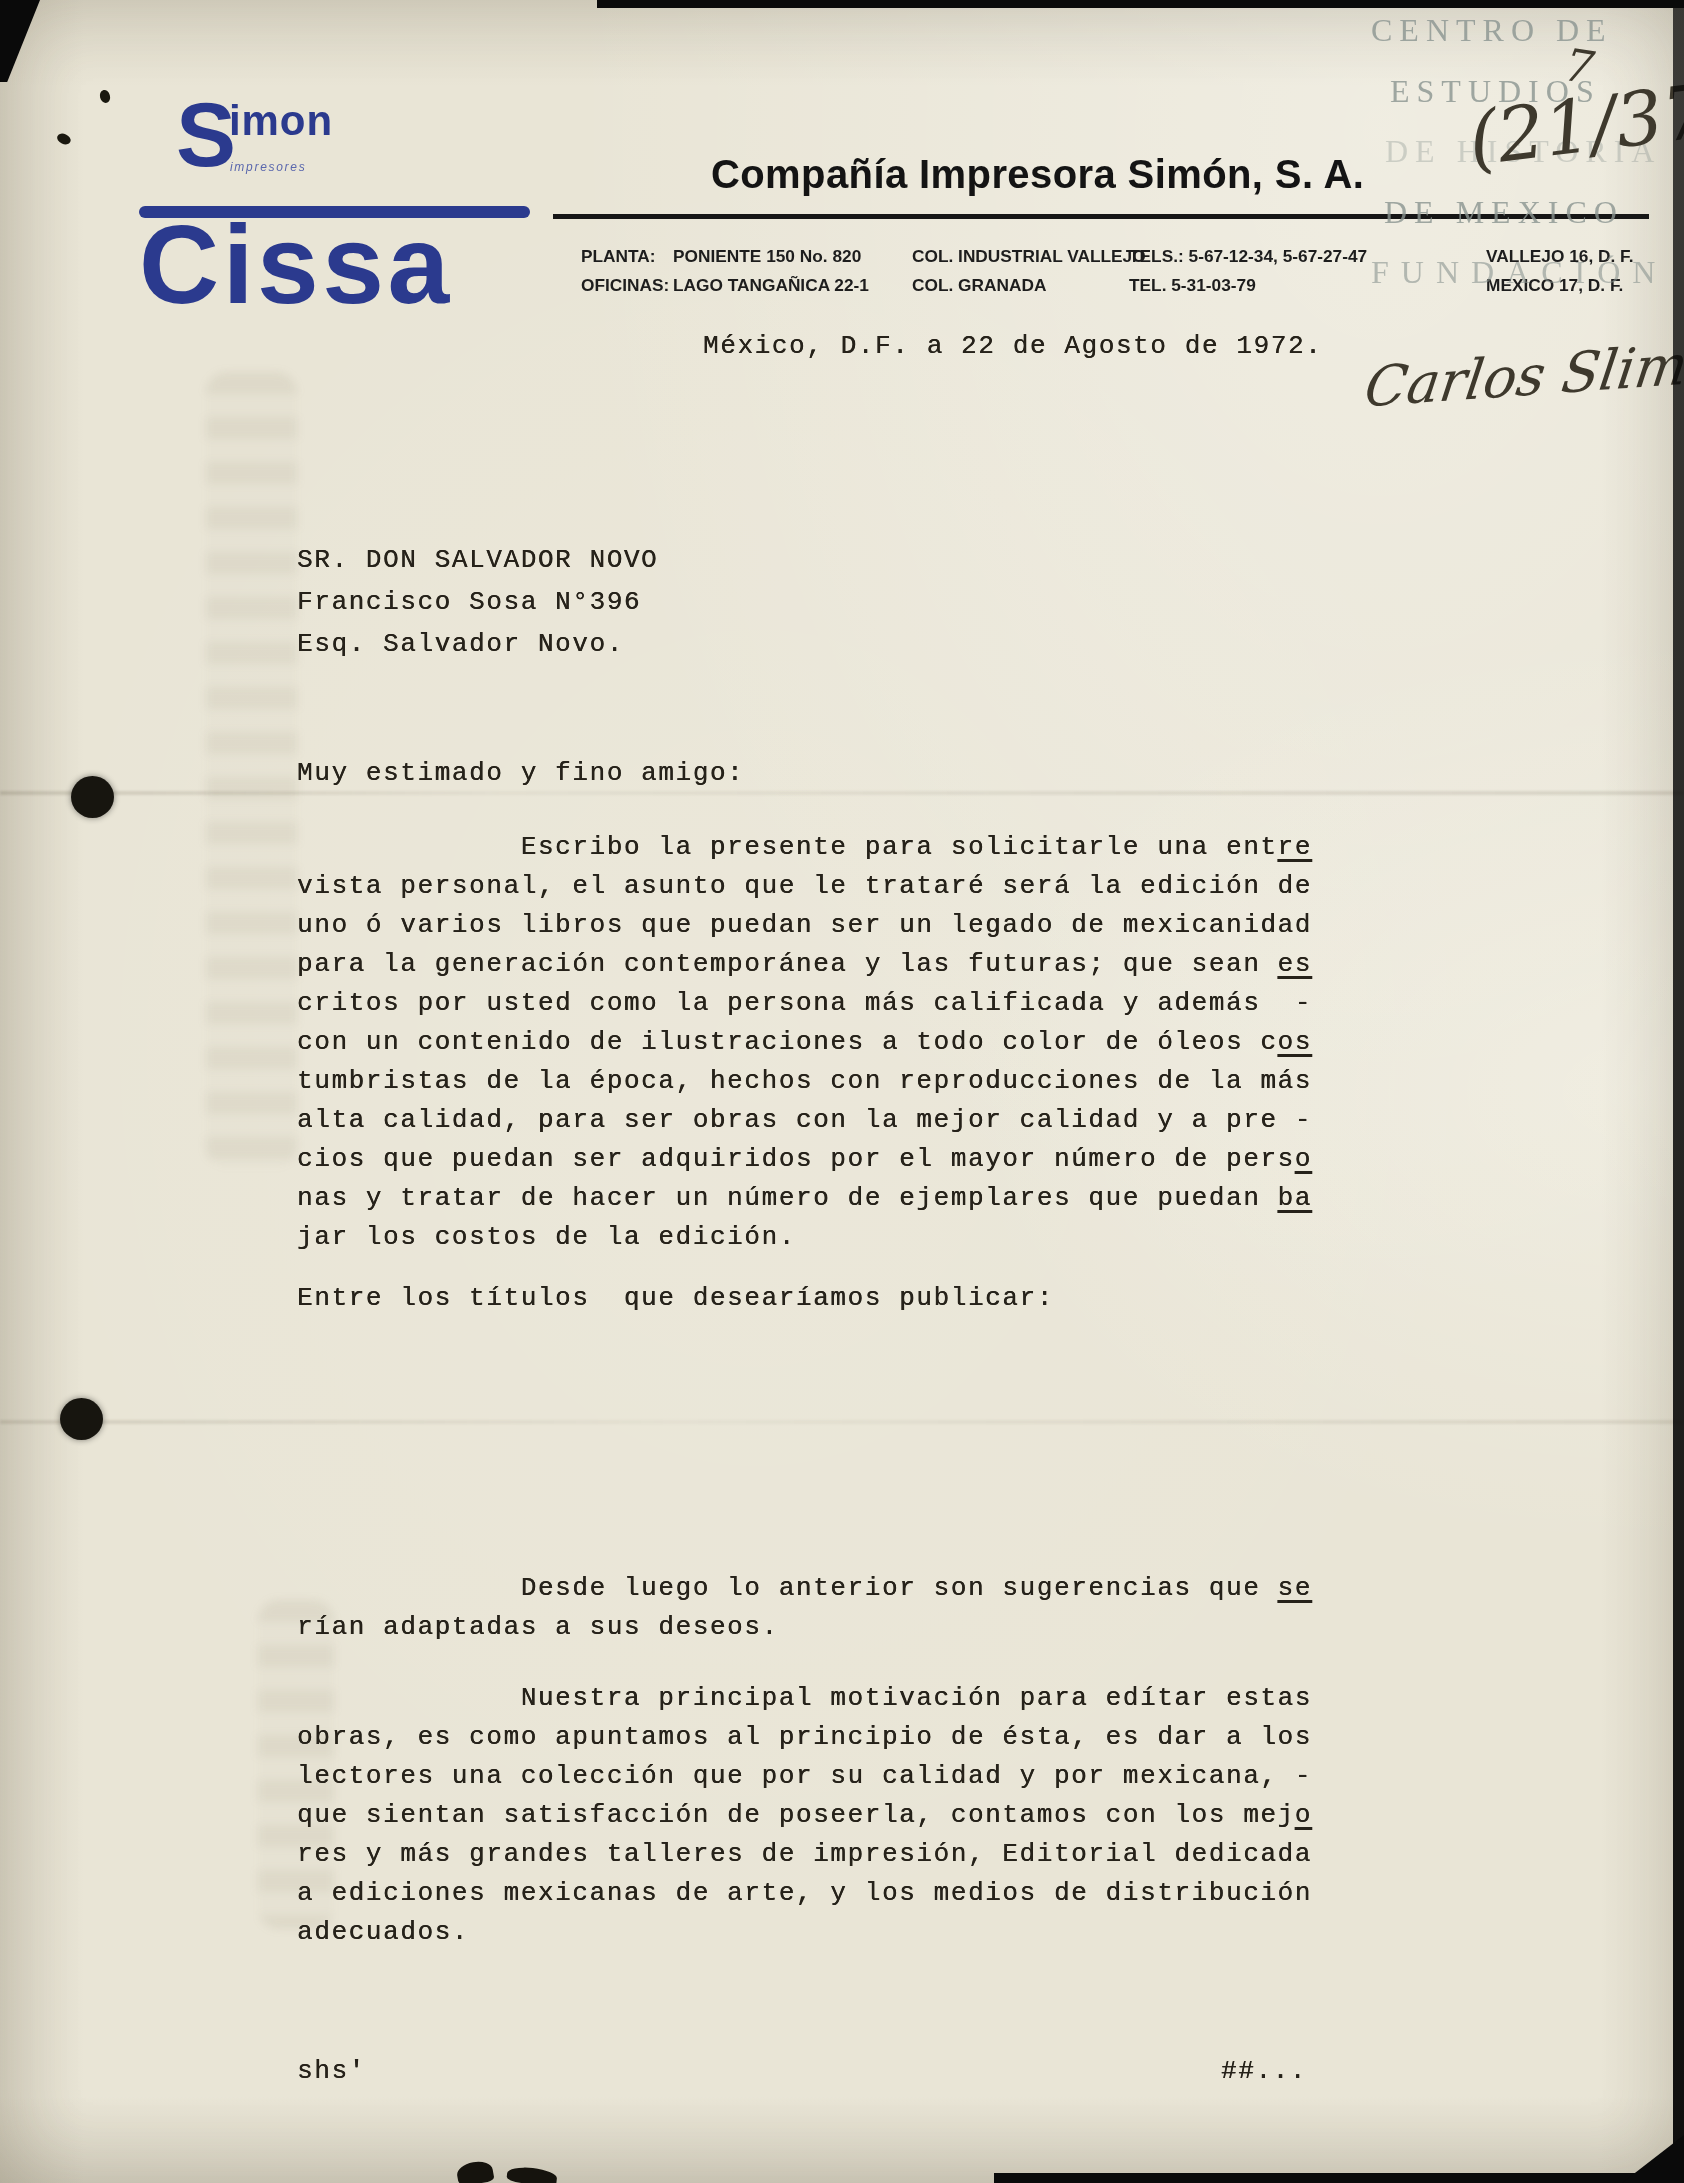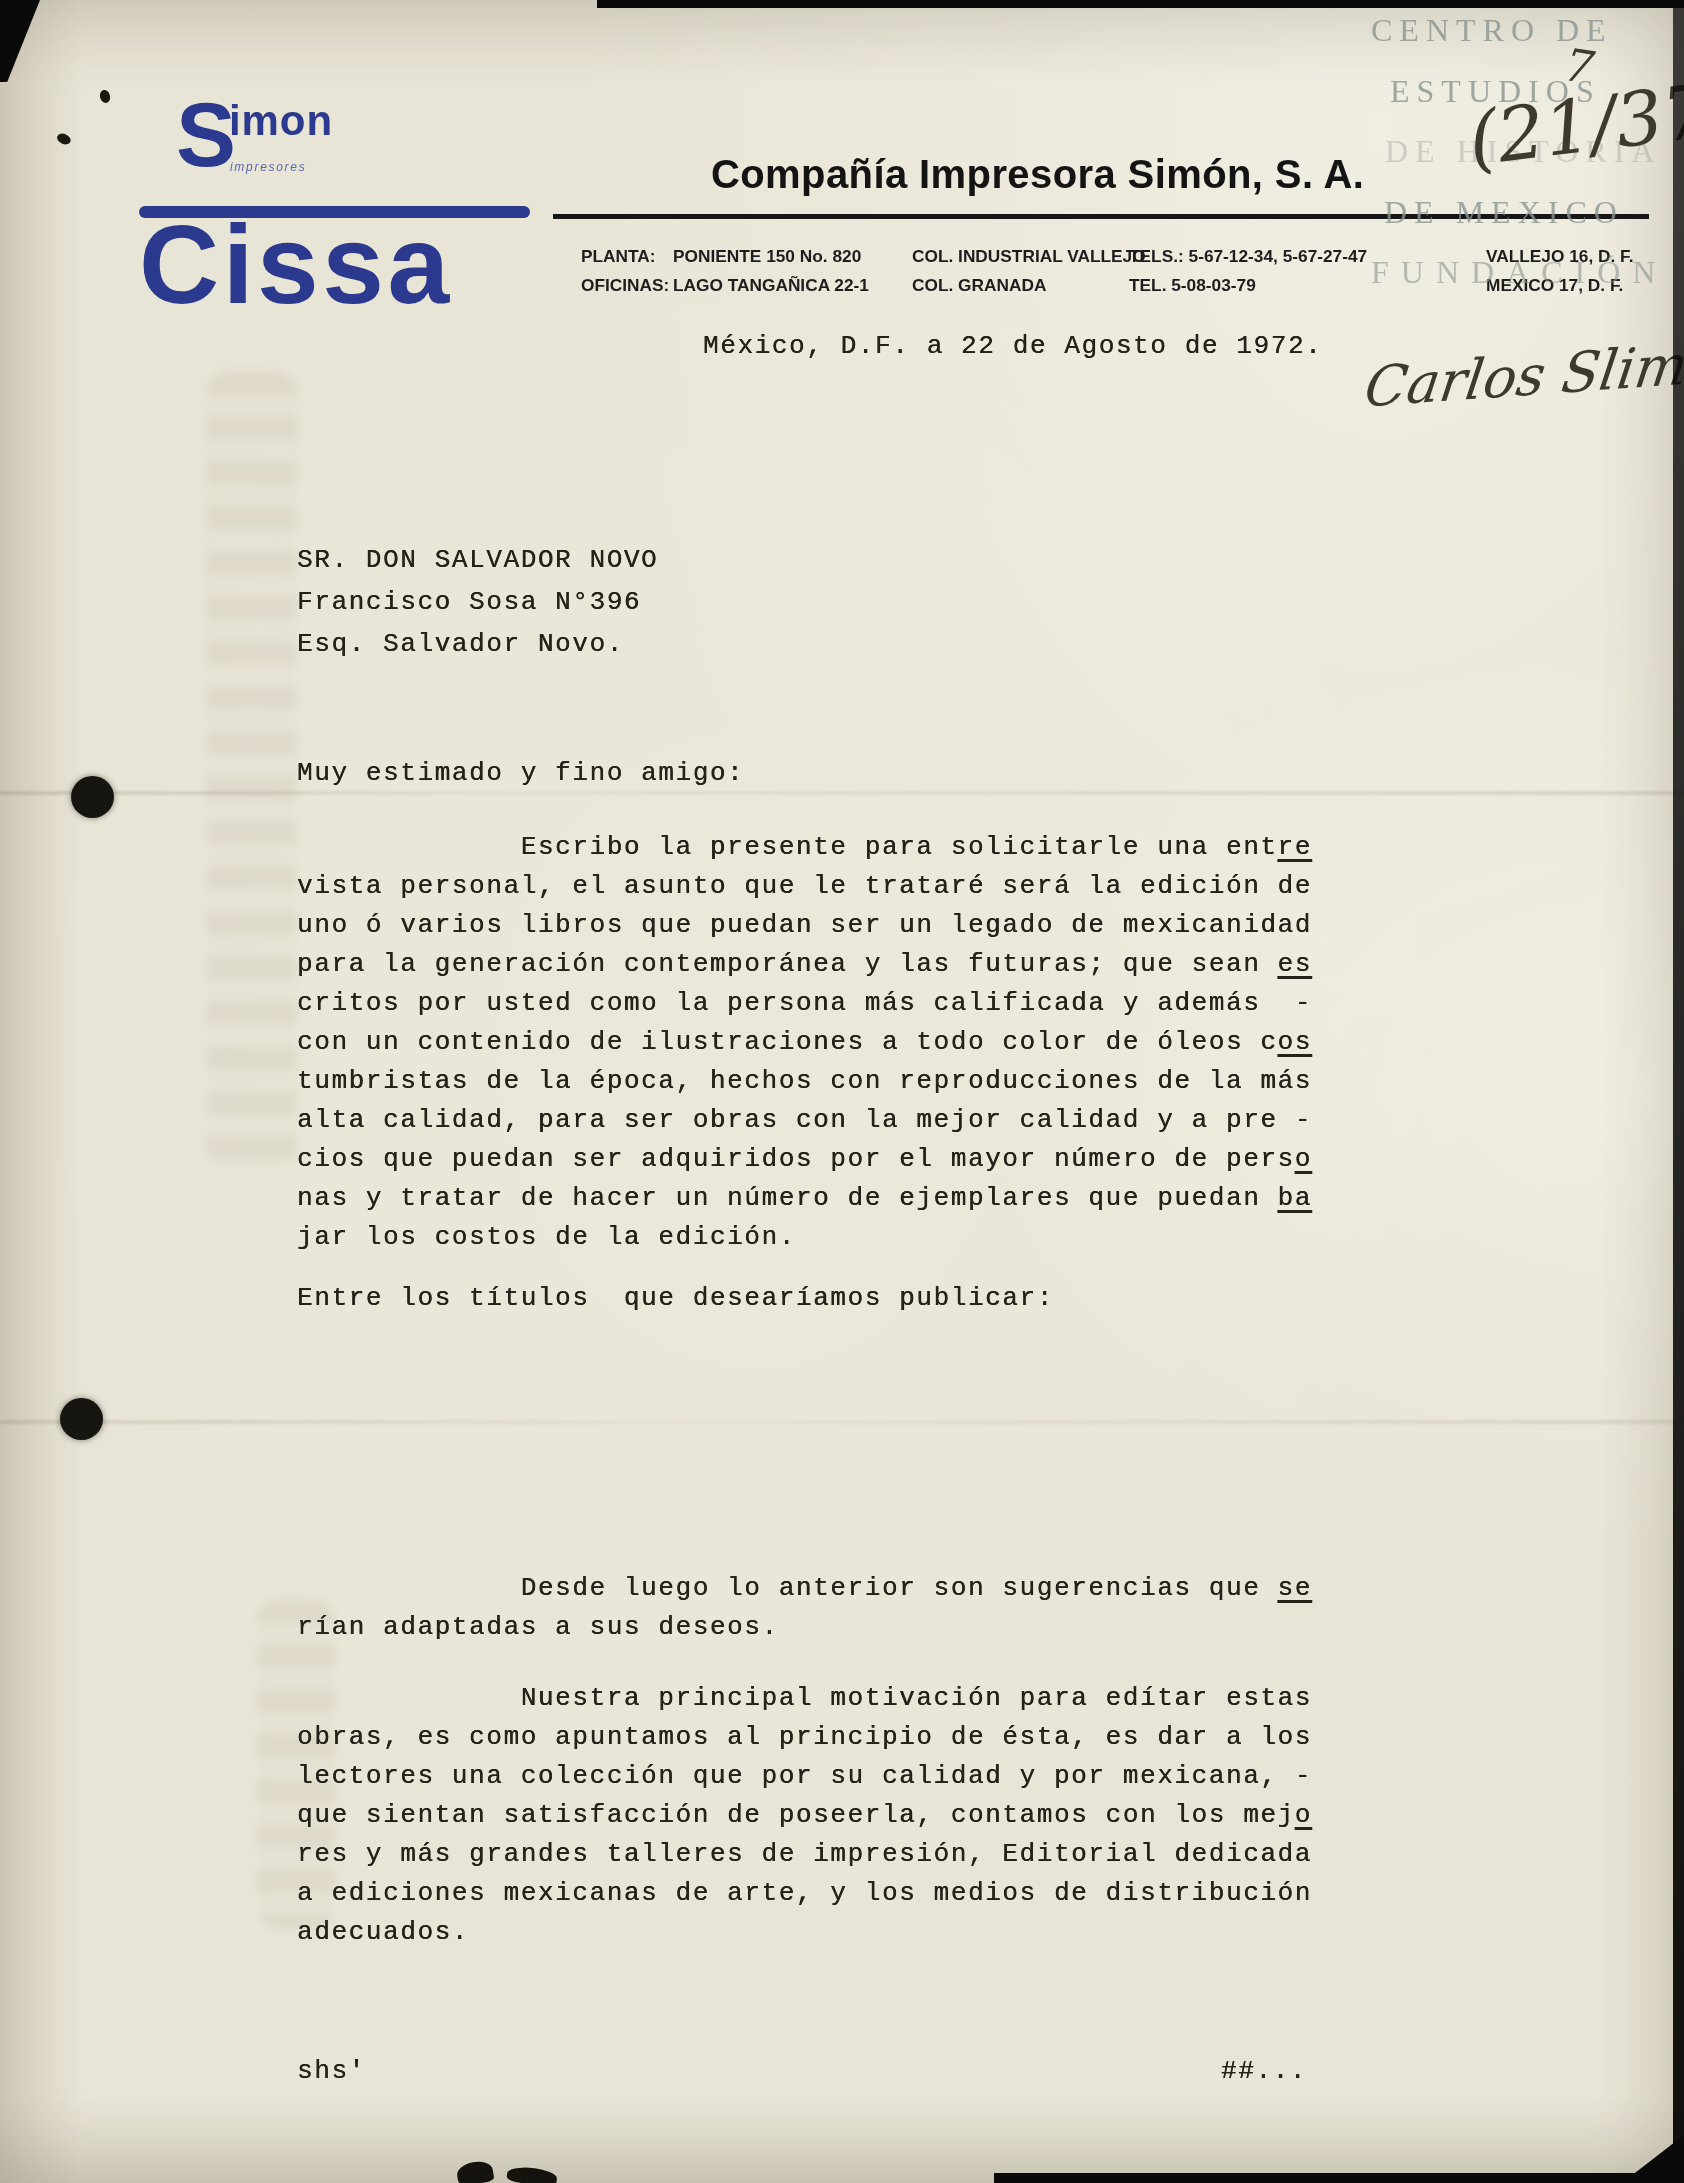--- a/index.html
+++ b/index.html
@@ -122,21 +122,21 @@
         <span class="a-label">PLANTA:</span>
         <span class="a-street">PONIENTE 150 No. 820</span>
         <span class="a-col">COL. INDUSTRIAL VALLEJO</span>
         <span class="a-tel">TELS.: 5-67-12-34, 5-67-27-47</span>
         <span class="a-city">VALLEJO 16, D. F.</span>
       </div>
       <div class="addr-row r1">
         <span class="a-label">OFICINAS:</span>
         <span class="a-street">LAGO TANGAÑICA 22-1</span>
         <span class="a-col">COL. GRANADA</span>
-        <span class="a-tel">TEL. 5-08-03-79</span>
+        <span class="a-tel">TEL. 5-31-03-79</span>
         <span class="a-city">MEXICO 17, D. F.</span>
       </div>
     </div>
 
     <div class="stamp-line" id="stamp-l0">CENTRO DE</div>
     <div class="stamp-line" id="stamp-l1">ESTUDIOS</div>
     <div class="stamp-line" id="stamp-l2">DE HISTORIA</div>
     <div class="stamp-line" id="stamp-l3">DE MEXICO</div>
     <div class="stamp-line" id="stamp-l4">FUNDACIÓN</div>
     <div class="hand" id="hw-seven">7</div>

